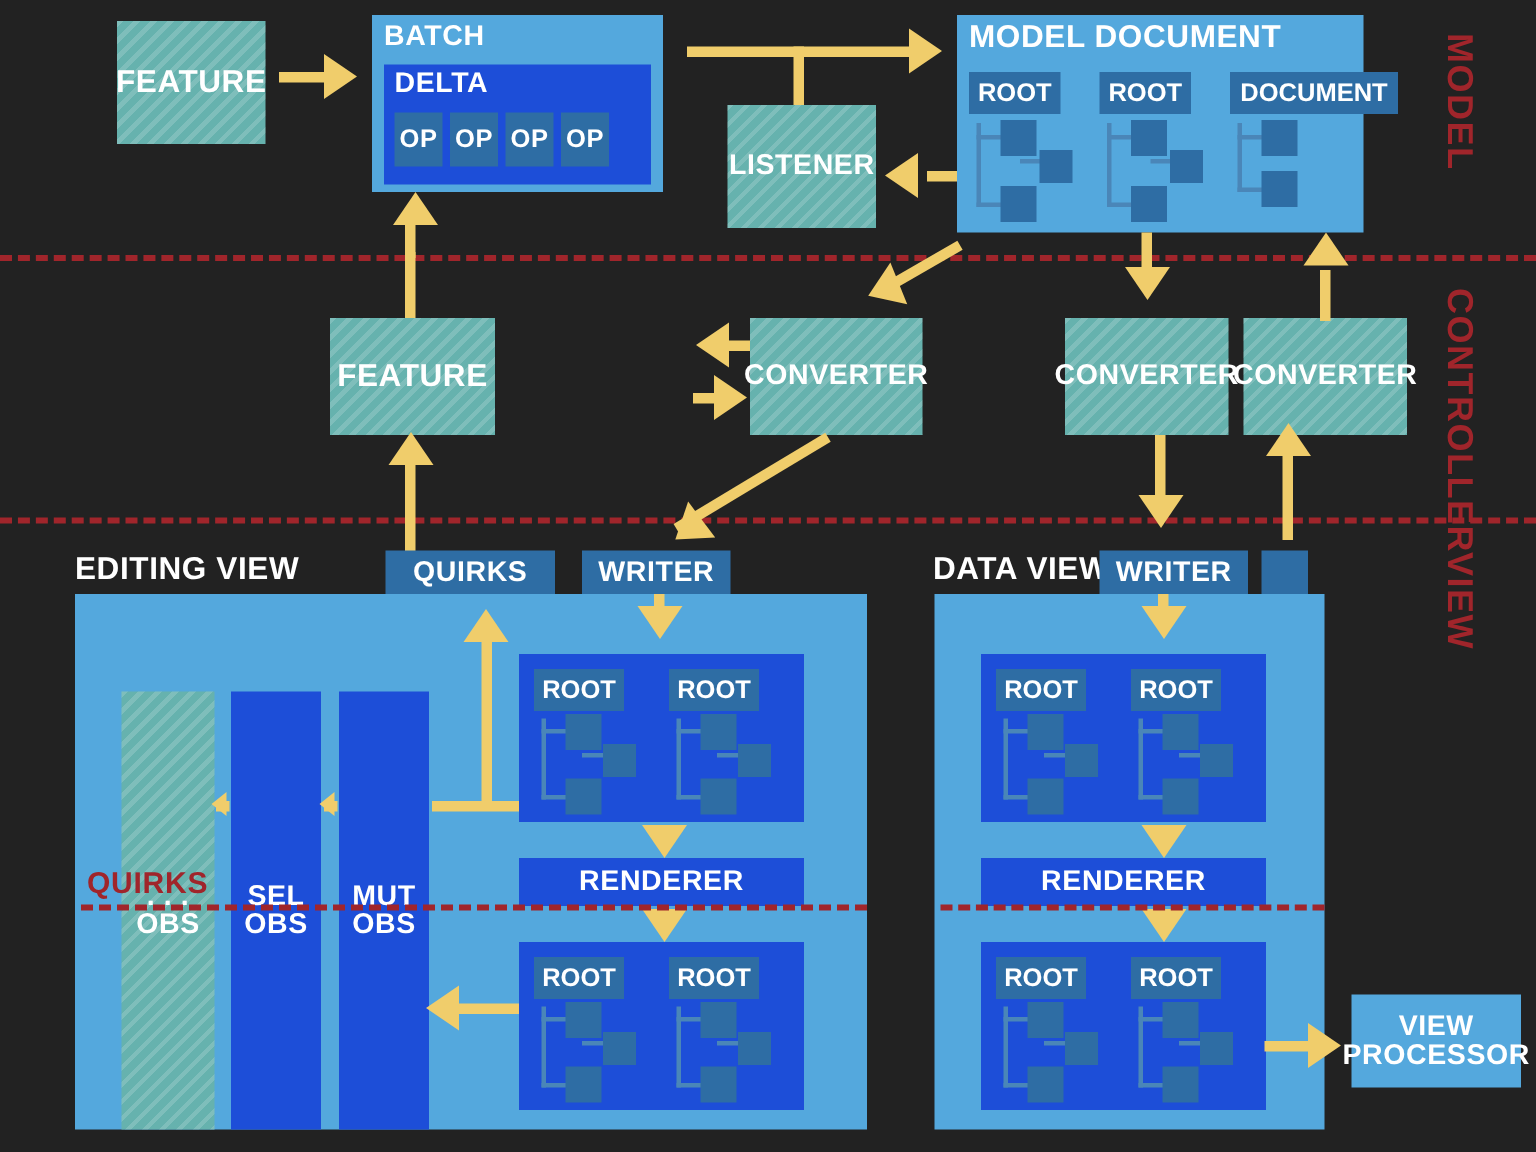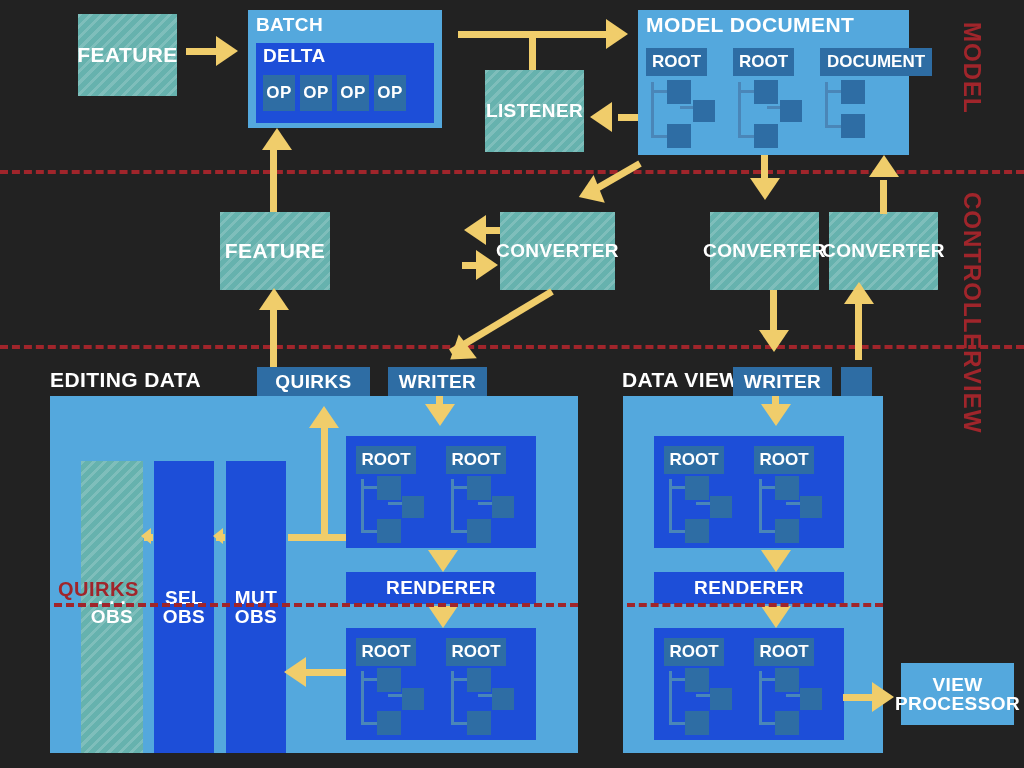--- a/index.html
+++ b/index.html
@@ -163,21 +163,21 @@
 
   <div class="ar ar-v" style="left:770px;top:290px;height:46px;"></div>
   <div class="head head-d" style="left:759px;top:330px;"></div>
 
   <div class="ar ar-v" style="left:855px;top:300px;height:60px;"></div>
   <div class="head head-u" style="left:844px;top:282px;"></div>
 
   <div class="ar ar-v" style="left:270px;top:300px;height:70px;"></div>
   <div class="head head-u" style="left:259px;top:288px;"></div>
 
-  <div class="lbl lbl-tl lg" style="position:absolute;left:50px;top:369px;color:#fff;">EDITING DATA</div>
+  <div class="lbl lbl-tl lg" style="position:absolute;left:50px;top:369px;color:#fff;">EDITING VIEW</div>
 
   <div class="abs box-blue-dark lbl md" style="left:257px;top:367px;width:113px;height:29px;">QUIRKS</div>
 
   <div class="abs box-blue-dark lbl md" style="left:388px;top:367px;width:99px;height:29px;">WRITER</div>
 
   <div class="abs box-blue" style="left:50px;top:396px;width:528px;height:357px;">
 
     <div class="abs box-teal lbl md" style="left:31px;top:65px;width:62px;height:292px;">. . .
 OBS</div>
     <div class="abs box-blue-mid lbl md" style="left:104px;top:65px;width:60px;height:292px;">SEL

